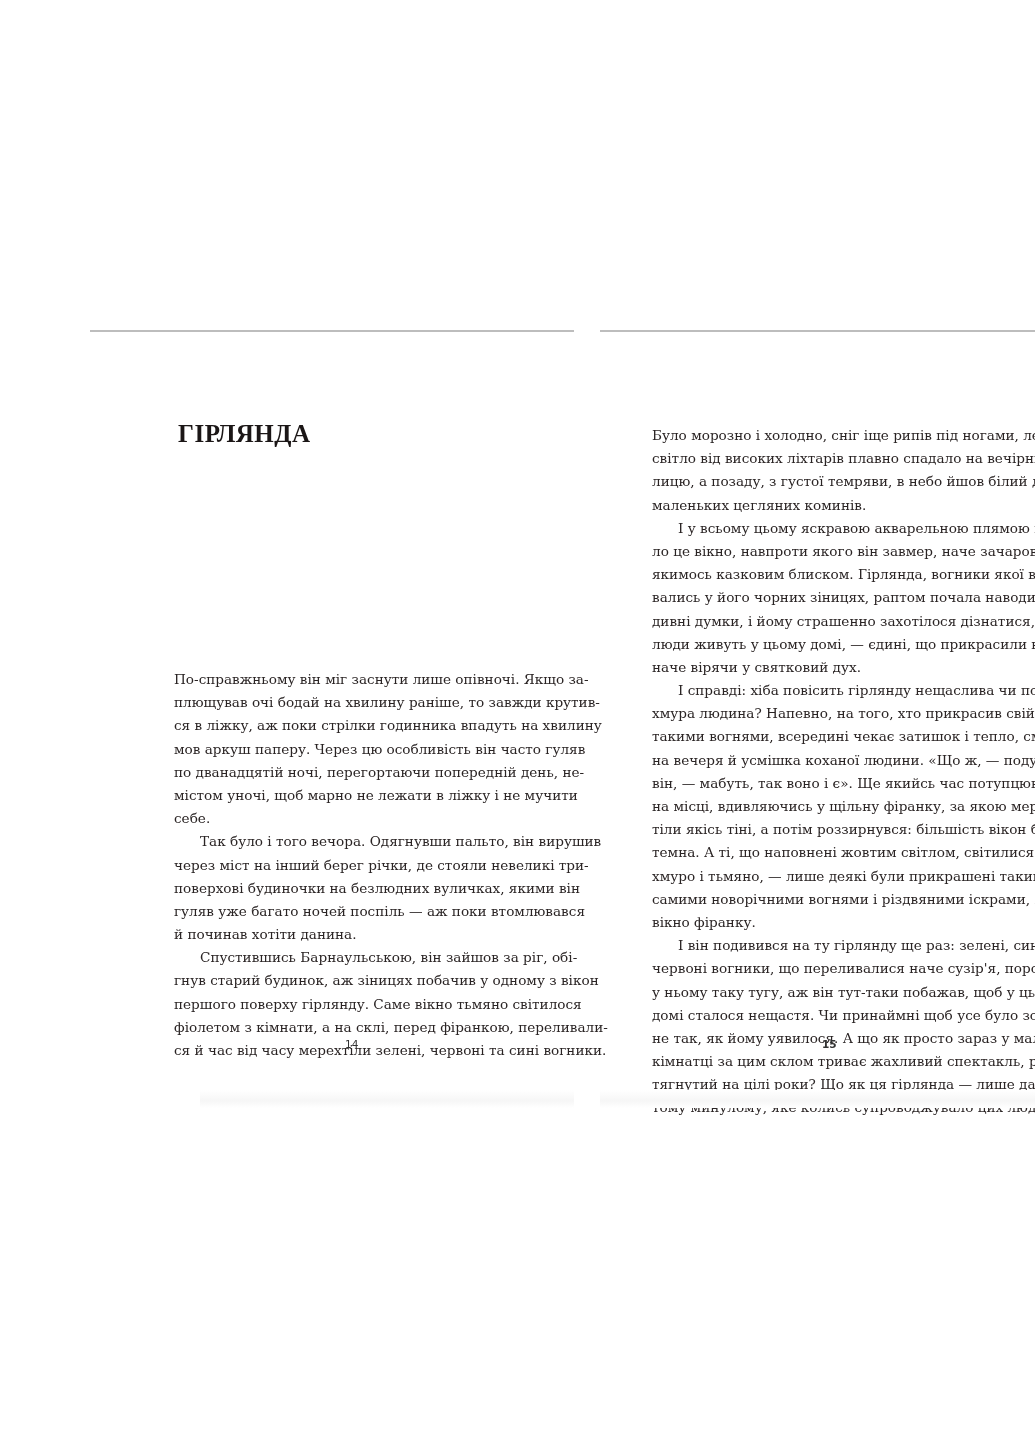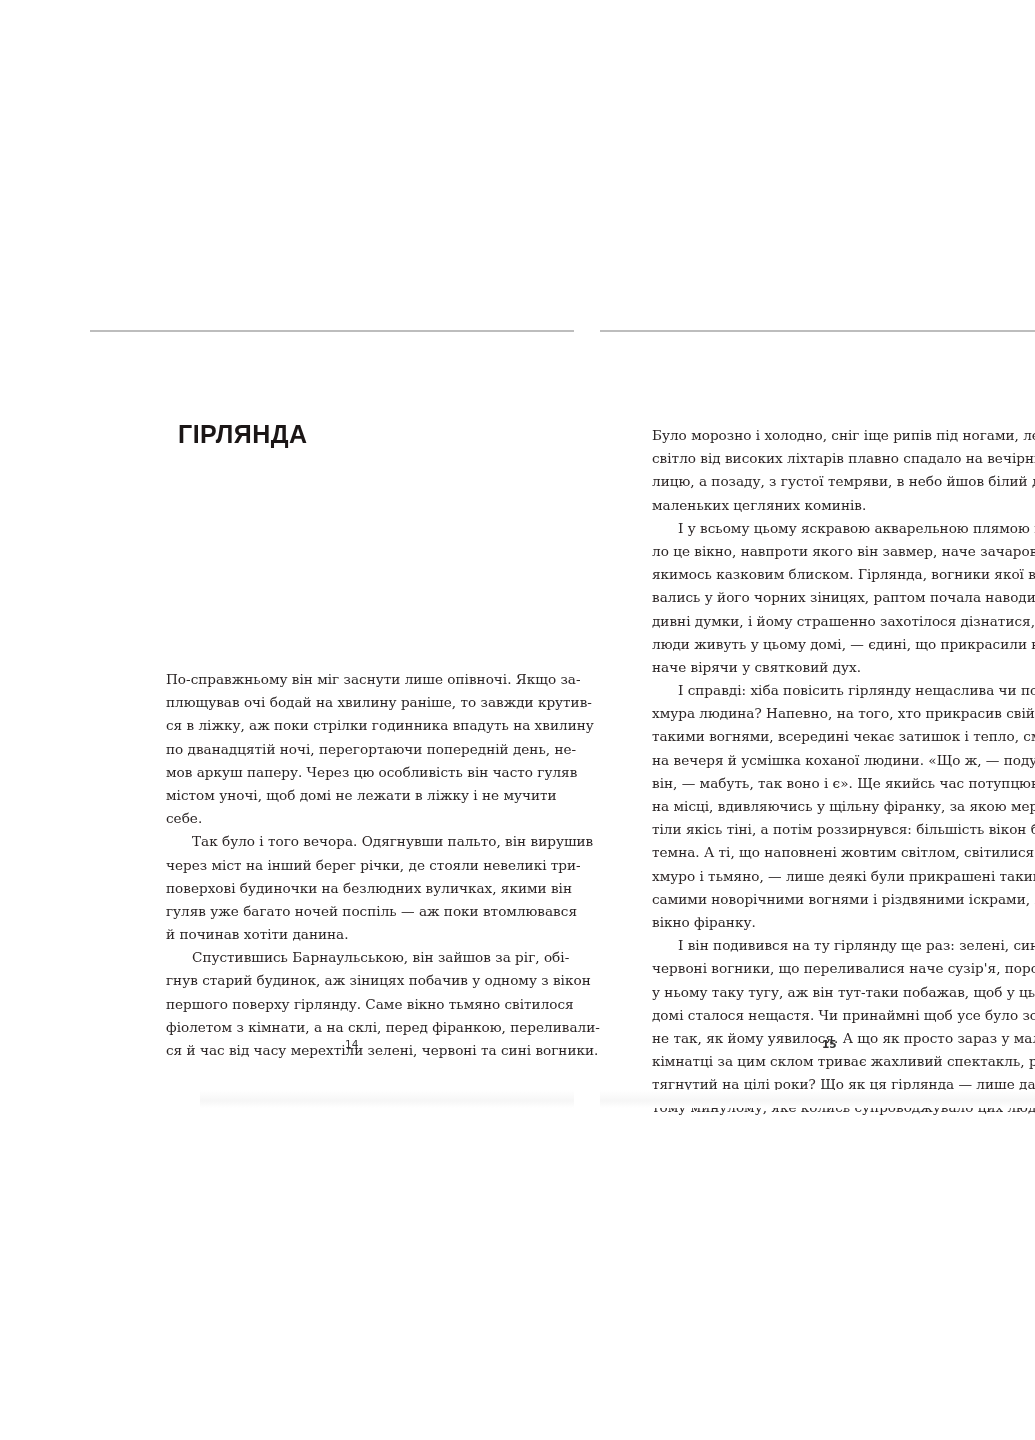--- a/index.html
+++ b/index.html
@@ -18,26 +18,26 @@
     .page-left .rule { left: 90px; width: 484px; }
     .page-right .rule { left: 0; width: 435px; }
     .fade {
       position: absolute; top: 1090px; height: 18px;
       background: linear-gradient(#ffffff, #f6f6f6 60%, #ffffff);
     }
     .page-left .fade { left: 200px; width: 374px; }
     .page-right .fade { left: 0; width: 435px; }
     .title {
       position: absolute; left: 178px; top: 420px;
-      font-family: Liberation Sans, sans-serif;
+      font-family: Liberation Serif, serif;
       font-weight: bold; font-size: 25px; letter-spacing: 0.5px;
       color: #1b1616; margin: 0;
     }
     .text-block { position: absolute; margin: 0; }
-    .page-left .text-block { left: 166px; top: 668px; width: 350px; }
+    .page-left .text-block { left: 174px; top: 668px; width: 350px; }
     .page-right .text-block { left: 52px; top: 424px; width: 350px; }
     .line {
       display: block; height: 23.2px; line-height: 23.2px;
       font-size: 13.6px; white-space: nowrap;
       text-align: justify; text-align-last: justify;
     }
     .line.last { text-align-last: left; }
     .line.indent { padding-left: 26px; }
     .page-number {
       position: absolute; top: 1038px;
@@ -50,23 +50,23 @@
 </head>
 <body>
 
 <div class="page page-left">
   <div class="rule"></div>
   <h1 class="title">ГІРЛЯНДА</h1>
   <div class="text-block" id="left-text">
       <span class="line">По-справжньому він міг заснути лише опівночі. Якщо за-</span>
       <span class="line">плющував очі бодай на хвилину раніше, то завжди крутив-</span>
       <span class="line">ся в ліжку, аж поки стрілки годинника впадуть на хвилину</span>
+      <span class="line">мов аркуш паперу. Через цю особливість він часто гуляв</span>
       <span class="line">по дванадцятій ночі, перегортаючи попередній день, не-</span>
-      <span class="line">мов аркуш паперу. Через цю особливість він часто гуляв</span>
-      <span class="line">містом уночі, щоб домі не лежати в ліжку і не мучити</span>
+      <span class="line">містом уночі, щоб марно не лежати в ліжку і не мучити</span>
       <span class="line last">себе.</span>
       <span class="line indent">Так було і того вечора. Одягнувши пальто, він вирушив</span>
       <span class="line">через міст на інший берег річки, де стояли невеликі три-</span>
       <span class="line">поверхові будиночки на безлюдних вуличках, якими він</span>
       <span class="line">гуляв уже багато ночей поспіль — аж поки втомлювався</span>
       <span class="line last">й починав хотіти данина.</span>
       <span class="line indent">Спустившись Барнаульською, він зайшов за ріг, обі-</span>
       <span class="line">гнув старий будинок, аж зіницях побачив у одному з вікон</span>
       <span class="line">першого поверху гірлянду. Саме вікно тьмяно світилося</span>
       <span class="line">фіолетом з кімнати, а на склі, перед фіранкою, переливали-</span>

